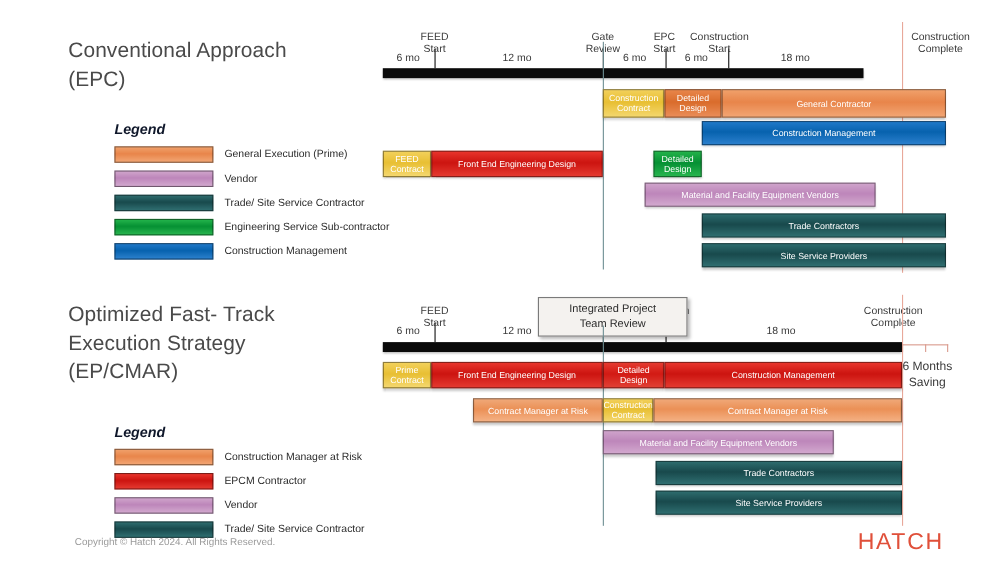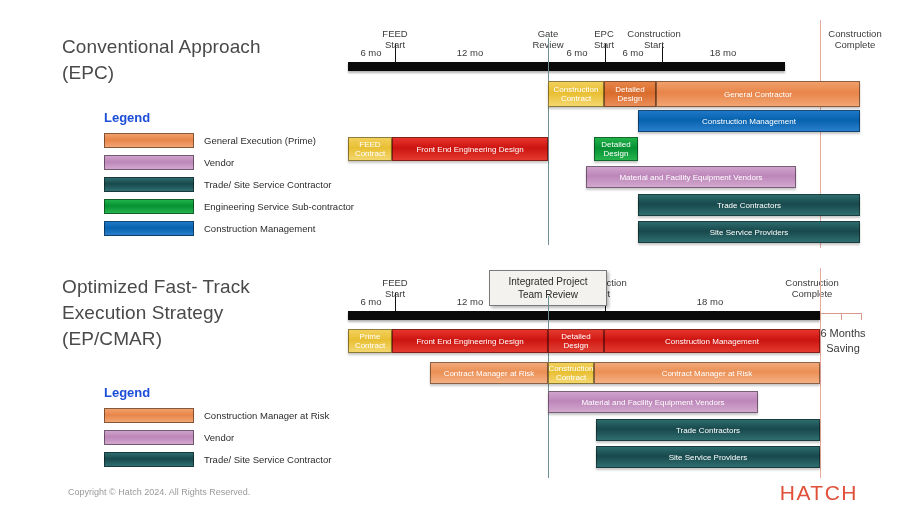--- a/index.html
+++ b/index.html
@@ -13,21 +13,21 @@
   
   .sec-title{
     position:absolute;font-size:19px;line-height:26px;
     color:#4a4a4a;font-weight:400;letter-spacing:.1px;
   }
   #title-top{left:62px;top:34px;width:230px;}
   #title-bottom{left:62px;top:274px;width:230px;}
 
   
   .legend{position:absolute;}
-  .legend-title{font-size:13px;font-weight:700;color:#1d4ed8;margin-bottom:7px;}
+  .legend-title{font-size:13px;font-weight:700;color:#0f172a;margin-bottom:7px;font-style:italic;}
   .legend-row{display:flex;align-items:center;height:16px;margin-bottom:6px;}
   .legend-swatch{
     width:88px;height:13px;border:1px solid rgba(0,0,0,.45);
     flex:0 0 auto;margin-right:10px;
   }
   .legend-label{font-size:9.5px;color:#2b2b2b;white-space:nowrap;}
   #legend-top{left:104px;top:110px;}
   #legend-bottom{left:104px;top:385px;}
 
   
@@ -184,20 +184,24 @@
 Strategy (EP/CMAR)</div>
 
   <div class="legend" id="legend-bottom">
     <div class="legend-title">Legend</div>
 
     <div class="legend-row">
       <span class="legend-swatch orange-sw" style="background: linear-gradient(rgb(240, 160, 106) 0%, rgb(232, 133, 74) 45%, rgb(242, 165, 115) 100%);"></span>
       <span class="legend-label">Construction Manager at Risk</span>
     </div>
     <div class="legend-row">
+      <span class="legend-swatch red-sw" style="background: linear-gradient(rgb(232, 52, 44) 0%, rgb(204, 20, 16) 45%, rgb(228, 57, 47) 100%);"></span>
+      <span class="legend-label">EPCM Contractor</span>
+    </div>
+    <div class="legend-row">
       <span class="legend-swatch purple-sw" style="background: linear-gradient(rgb(207, 163, 203) 0%, rgb(189, 134, 186) 45%, rgb(210, 168, 206) 100%);"></span>
       <span class="legend-label">Vendor</span>
     </div>
     <div class="legend-row">
       <span class="legend-swatch teal-sw" style="background: linear-gradient(rgb(45, 107, 109) 0%, rgb(24, 73, 76) 45%, rgb(47, 110, 112) 100%);"></span>
       <span class="legend-label">Trade/ Site Service Contractor</span>
     </div>
   </div>
 
   <div class="axis-wrap">
@@ -213,21 +217,21 @@
 Start</div>
     <div class="axis-evtlabel" style="left:812px;top:277px;width:110px;">Construction
 Complete</div>
 
     <div class="axis-dur" style="left:371px;top:296px;">6 mo</div>
     <div class="axis-dur" style="left:470px;top:296px;">12 mo</div>
     <div class="axis-dur" style="left:577px;top:296px;">6 mo</div>
     <div class="axis-dur" style="left:710px;top:296px;">18 mo</div>
   </div>
 
-  <div class="callout" style="left:489px;top:270px;width:118px;">Integrated Project
+  <div class="callout" style="left:489px;top:270px;width:136px;">Integrated Project
 Team Review</div>
 
   <div class="vline gate" style="left:548px;top:296px;height:182px;"></div>
   <div class="vline complete" style="left:820px;top:268px;height:210px;"></div>
 
   <div class="bar yellow" style="left:348px;top:329px;width:44px;height:24px;">Prime
 Contract</div>
   <div class="bar red" style="left:392px;top:329px;width:156px;height:24px;">Front End Engineering Design</div>
   <div class="bar red2" style="left:548px;top:329px;width:56px;height:24px;">Detailed
 Design</div>

